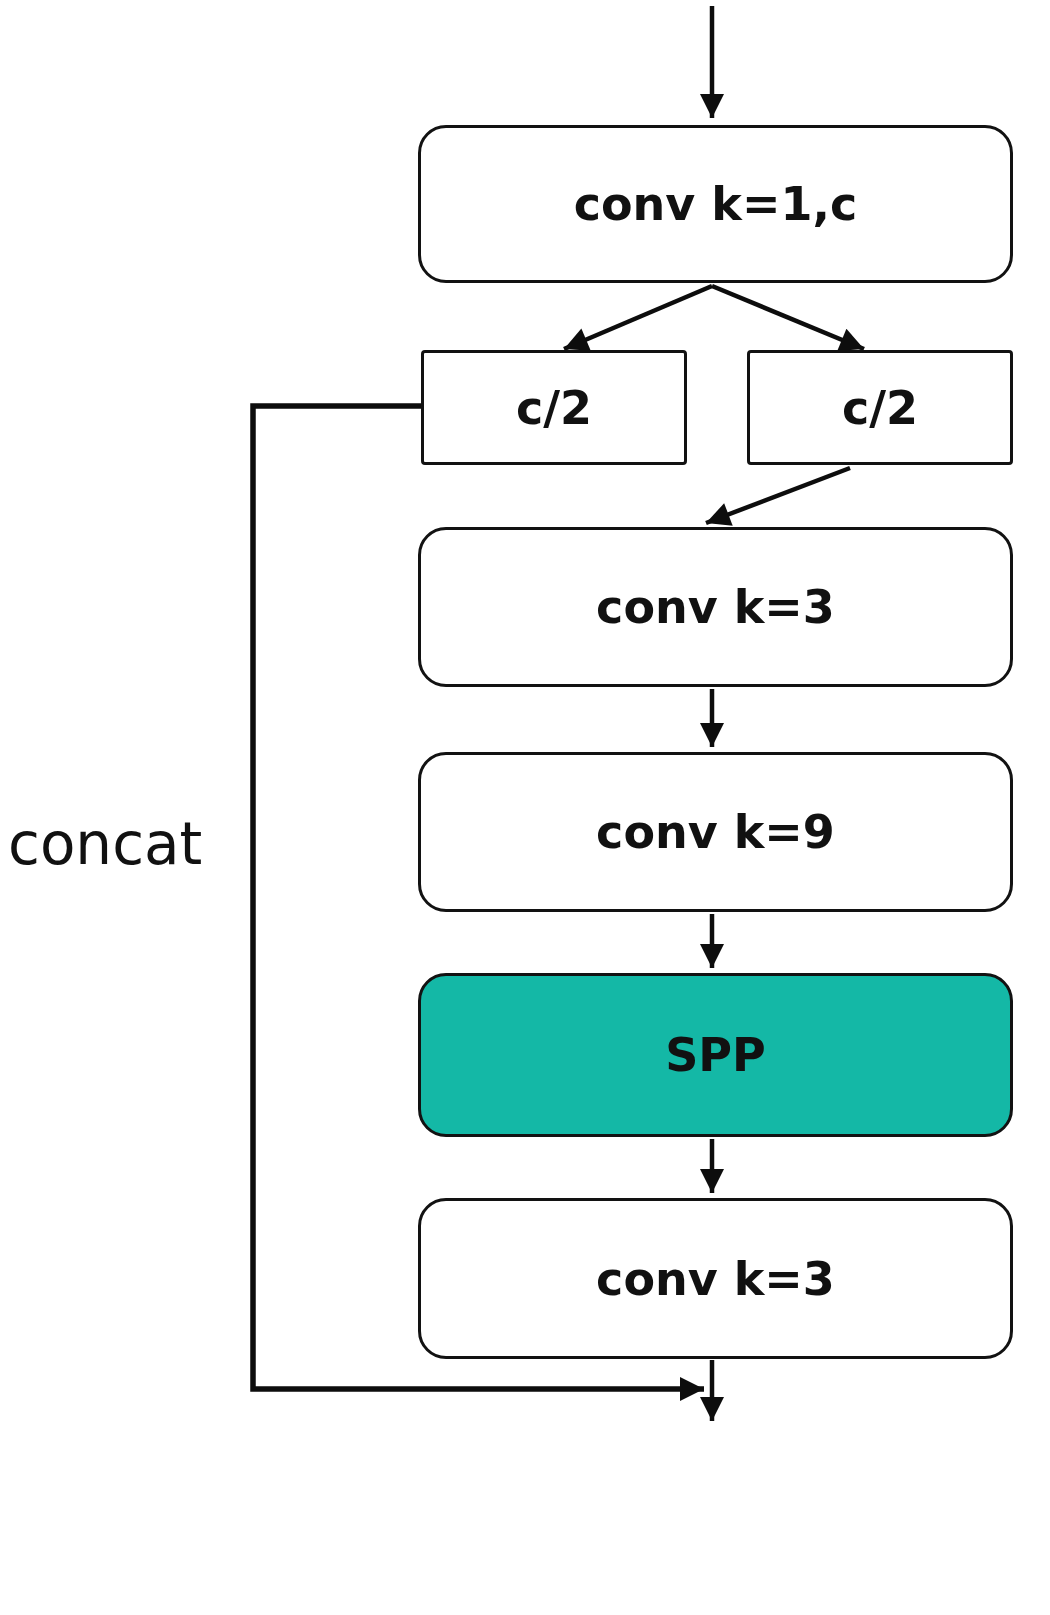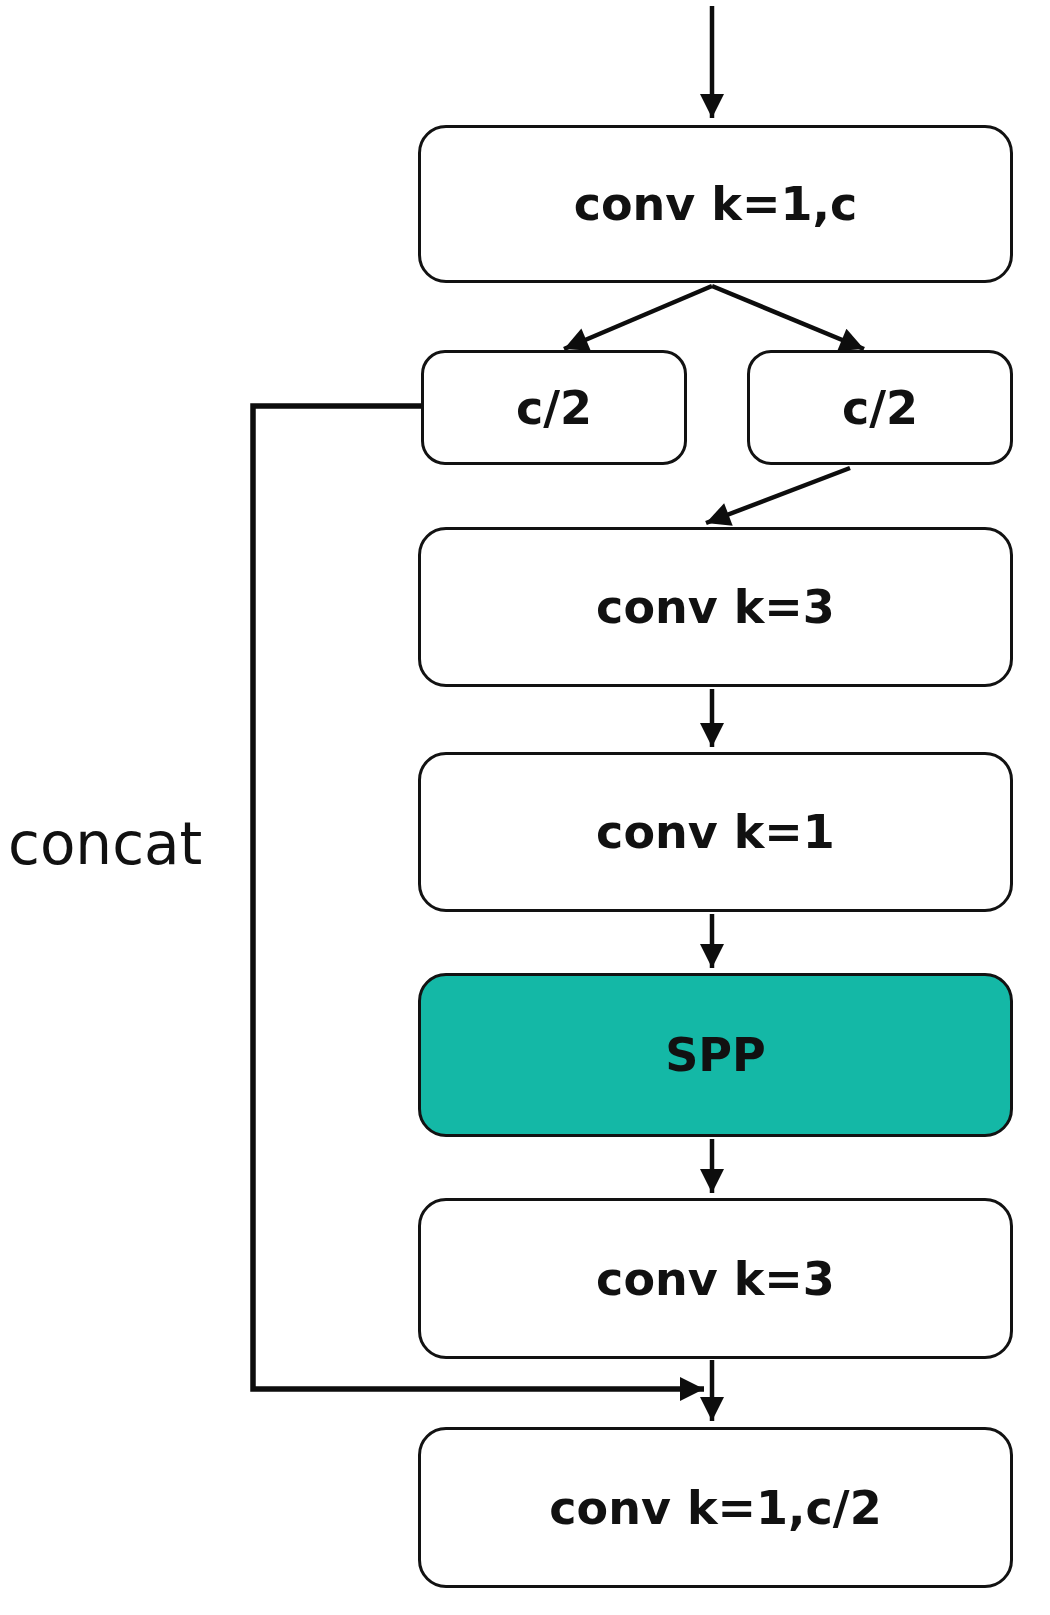--- a/index.html
+++ b/index.html
@@ -34,21 +34,21 @@
     justify-content: center;
     box-sizing: border-box;
   }
   .box .lbl {
     font-weight: 700;
     font-size: 46px;
     color: #111111;
     white-space: nowrap;
   }
   .small {
-    border-radius: 24px;
+    border-radius: 4px;
   }
   .spp {
     background: #D09300;
   }
   .concat-label {
     position: absolute;
     left: 8px;
     top: 810px;
     font-size: 58px;
     font-weight: 400;
@@ -88,30 +88,27 @@
 
   <div class="box small" style="left:747px; width:266px; top:350px; height:115px;">
     <span class="lbl">c/2</span>
   </div>
 
   <div class="box" style="top:527px; height:160px;">
     <span class="lbl">conv k=3</span>
   </div>
 
   <div class="box" style="top:752px; height:160px;">
-    <span class="lbl">conv k=1</span>
+    <span class="lbl">conv k=9</span>
   </div>
 
   <div class="box spp" style="top: 973px; height: 164px; background-color: #14b8a6;">
     <span class="lbl">SPP</span>
   </div>
 
   <div class="box" style="top:1198px; height:161px;">
     <span class="lbl">conv k=3</span>
   </div>
 
-  <div class="box" style="top:1427px; height:161px;">
-    <span class="lbl">conv k=1,c/2</span>
-  </div>
 
   <div class="concat-label">concat</div>
 
 </div>
 
 </body></html>

